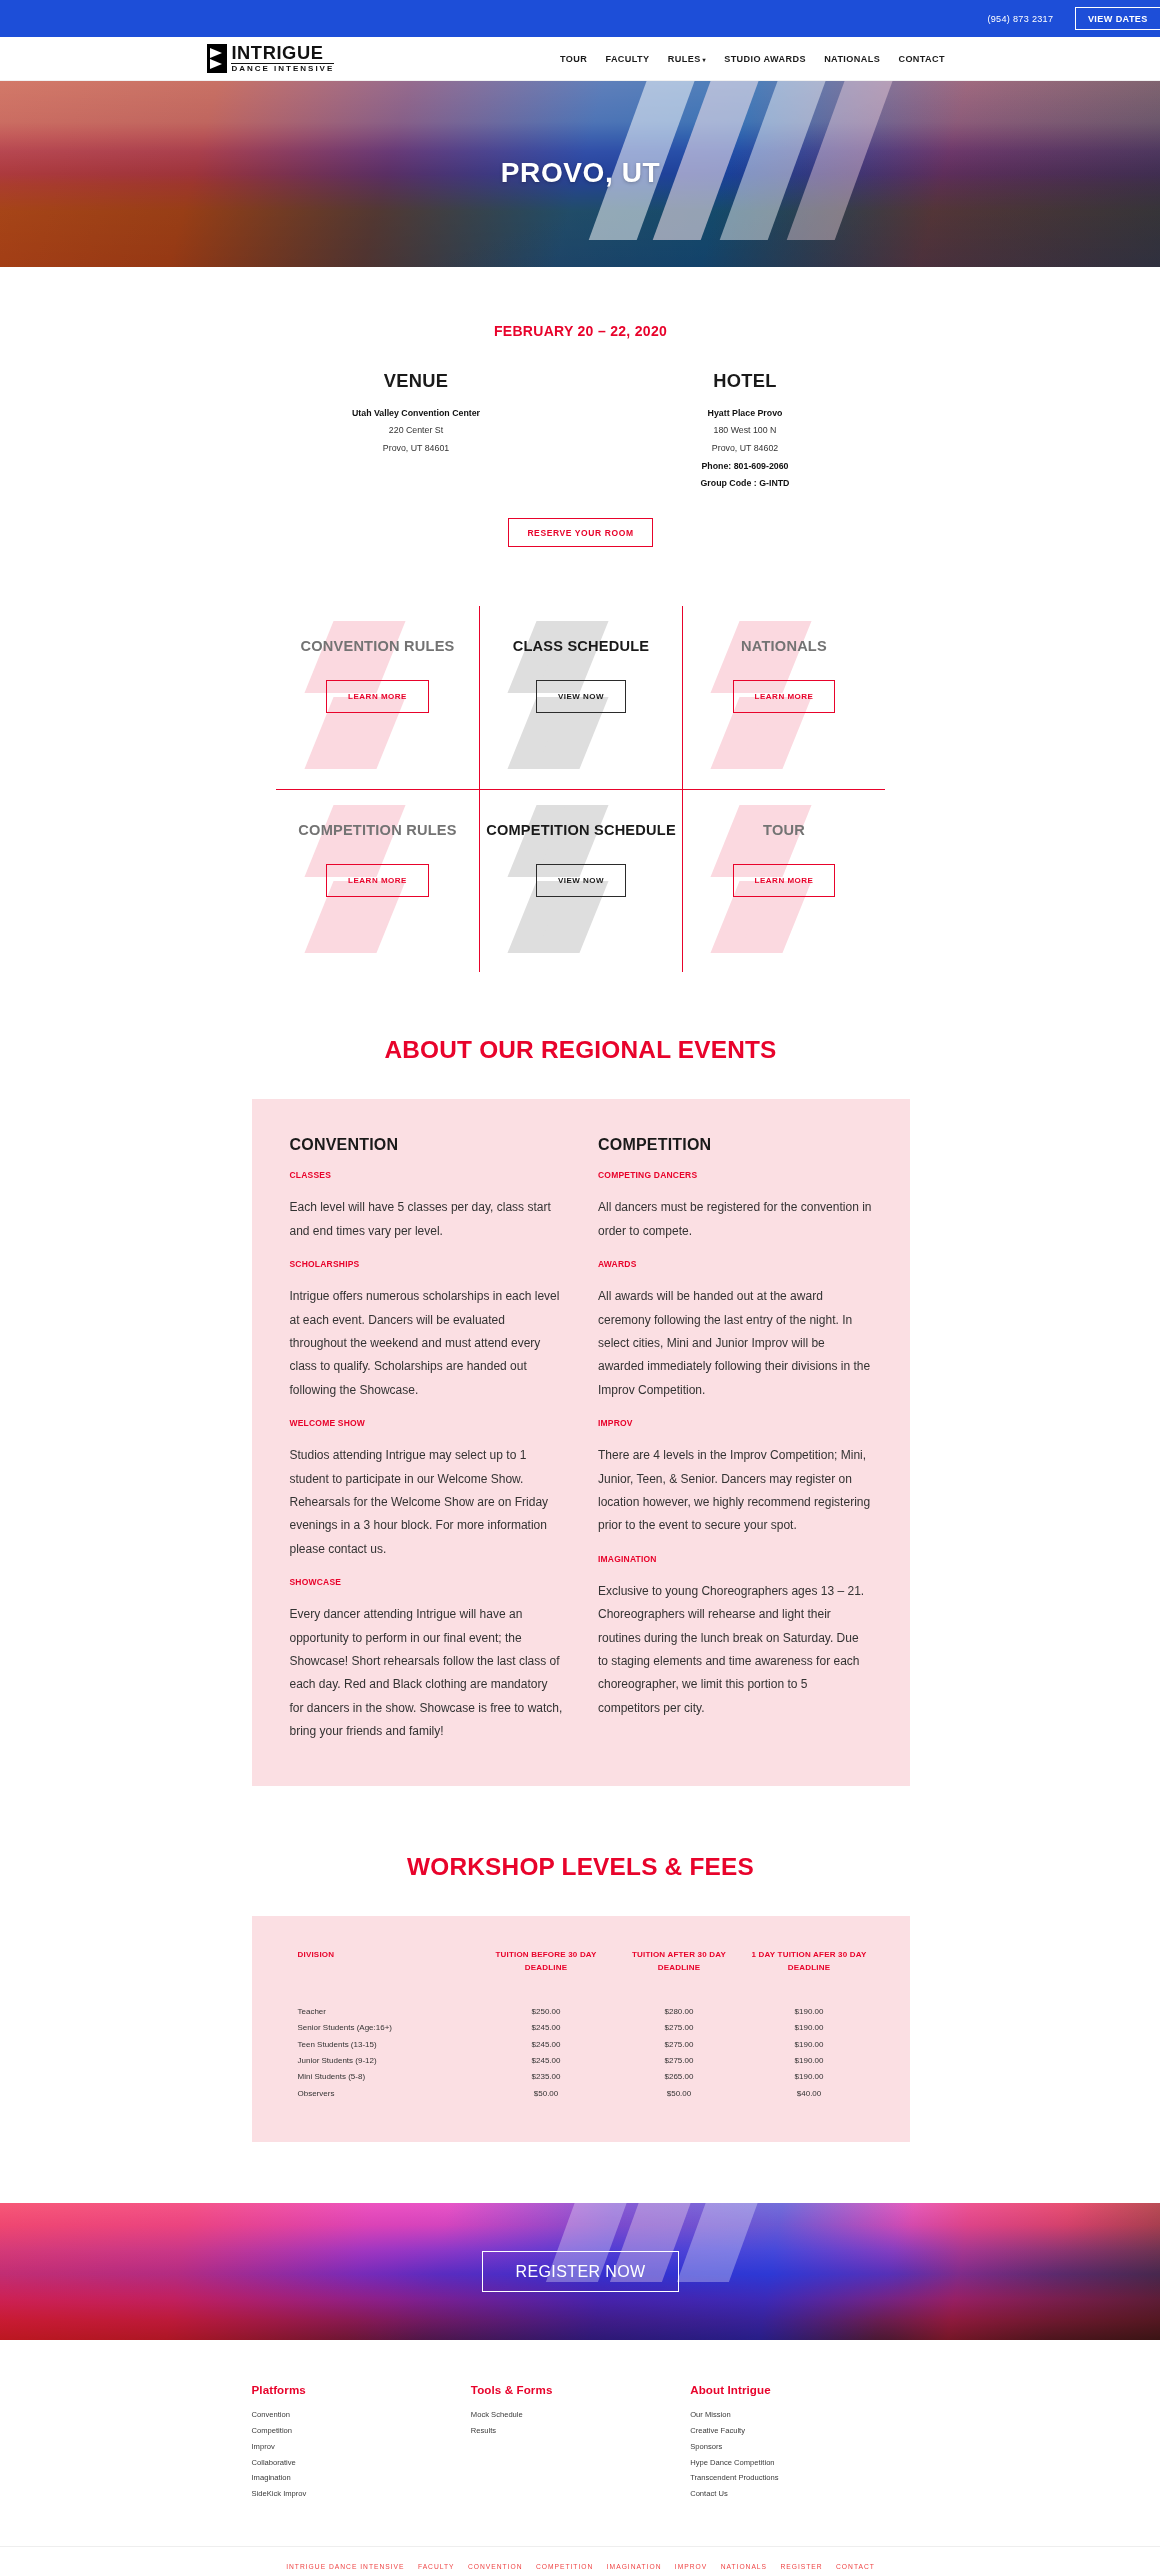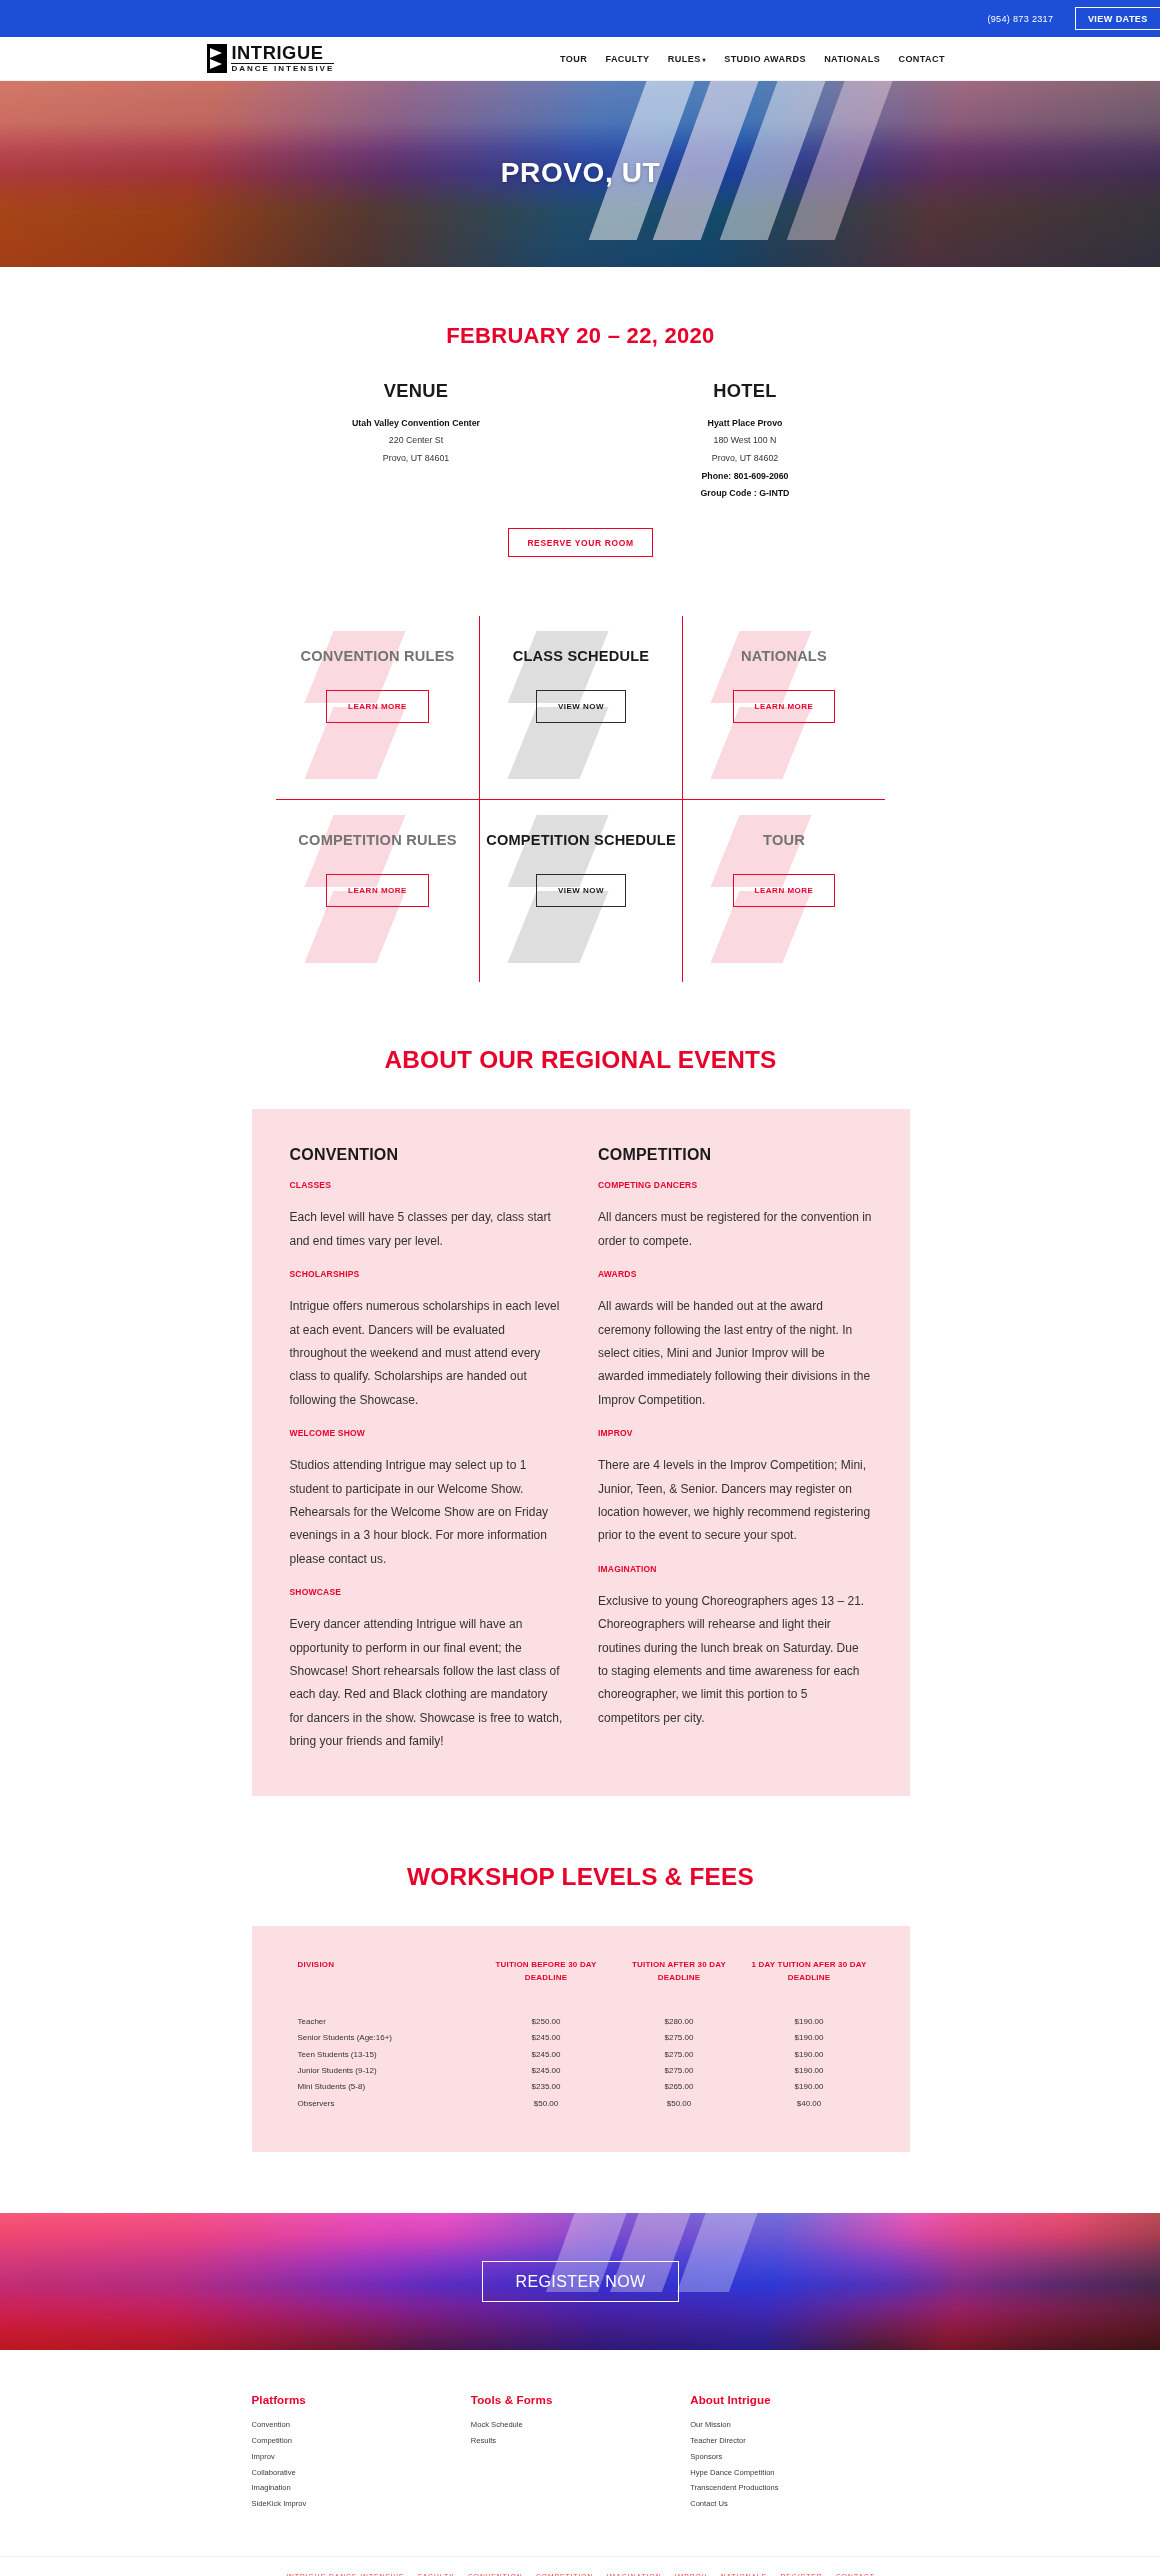--- a/index.html
+++ b/index.html
@@ -89,21 +89,21 @@
     position: absolute; left: 0; right: 0; top: 76px; text-align: center;
     color: #ffffff; font-size: 28px; font-weight: 700; letter-spacing: 0.6px;
     font-family: "Liberation Sans Narrow","Liberation Sans",sans-serif;
     text-shadow: 0 0.6px 3.7px rgba(0,0,0,.25);
   }
 
   
   .wrap { width: 658px; margin: 0 auto; }
 
   .date-heading {
-    text-align: center; color: #e8032b; font-size: 22px; font-weight: 700;
+    text-align: center; color: #e8032b; font-size: 14px; font-weight: 700;
     letter-spacing: 0.3px; margin-top: 56px;
     font-family: "Liberation Sans Narrow","Liberation Sans",sans-serif;
   }
 
   .vh-row { display: flex; margin-top: 30.5px; }
   .vh-col { flex: 1; text-align: center; }
   .vh-title {
     font-size: 18.3px; font-weight: 700; color: #1a1a1a; letter-spacing: 0.3px;
     font-family: "Liberation Sans Narrow","Liberation Sans",sans-serif;
   }
@@ -509,21 +509,21 @@
 
     <div class="fcol">
       <div class="fcol-title">Tools &amp; Forms</div>
       <a>Mock Schedule</a>
       <a>Results</a>
     </div>
 
     <div class="fcol">
       <div class="fcol-title">About Intrigue</div>
       <a>Our Mission</a>
-      <a>Teacher Director</a>
+      <a>Creative Faculty</a>
       <a>Sponsors</a>
       <a>Hype Dance Competition</a>
       <a>Transcendent Productions</a>
       <a>Contact Us</a>
     </div>
 
   </div>
 
   <div class="footer-divider"></div>
 

